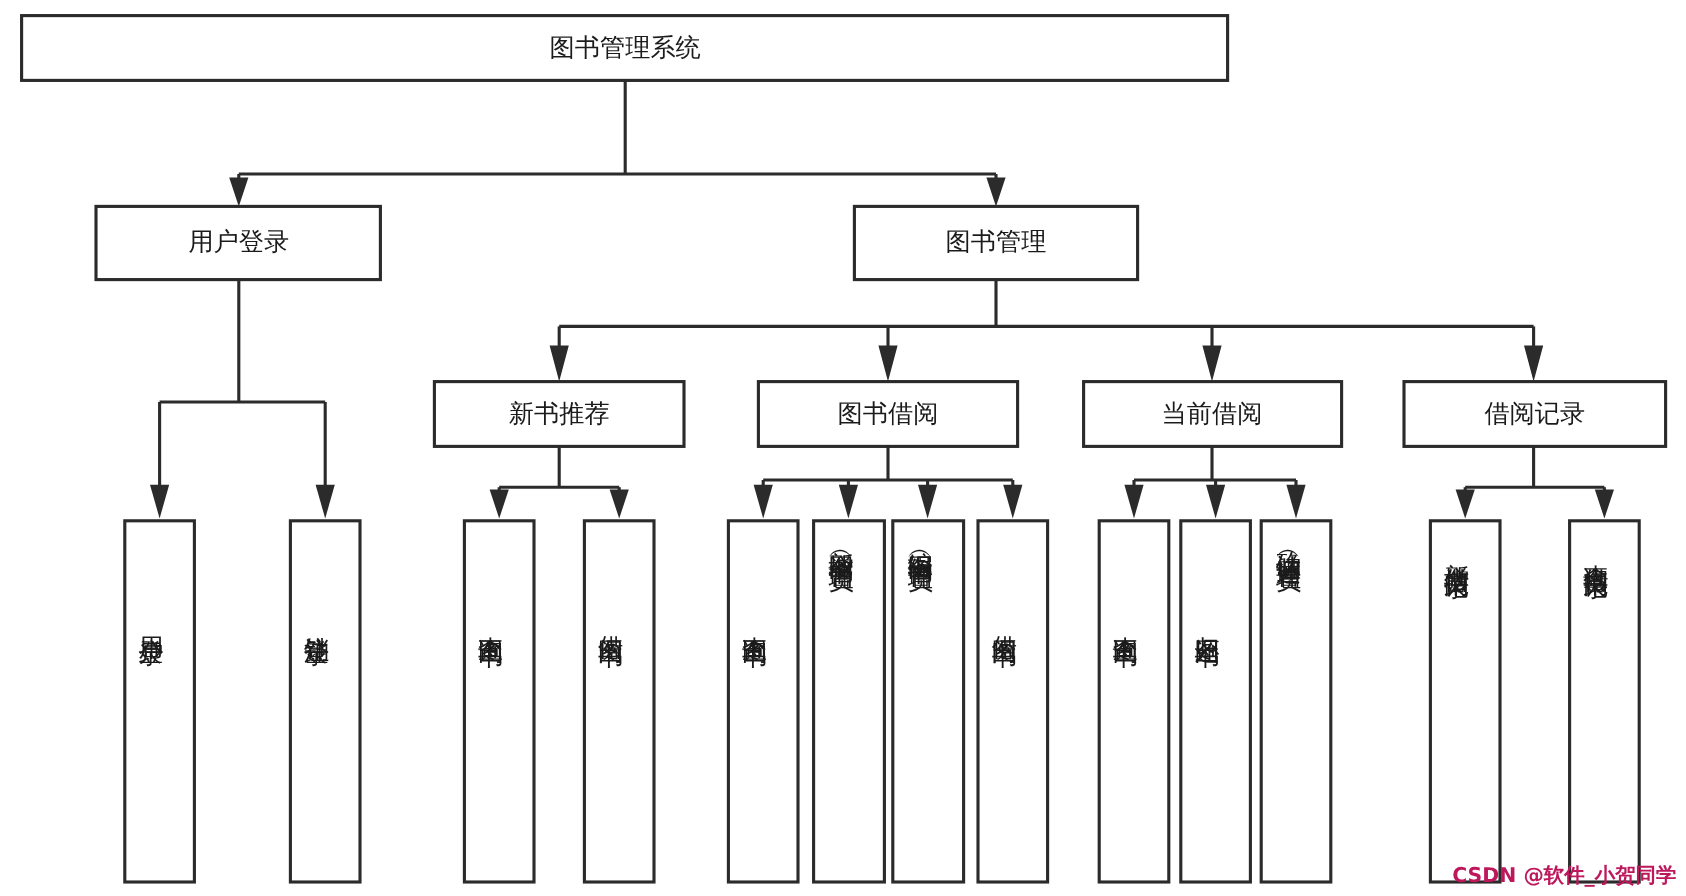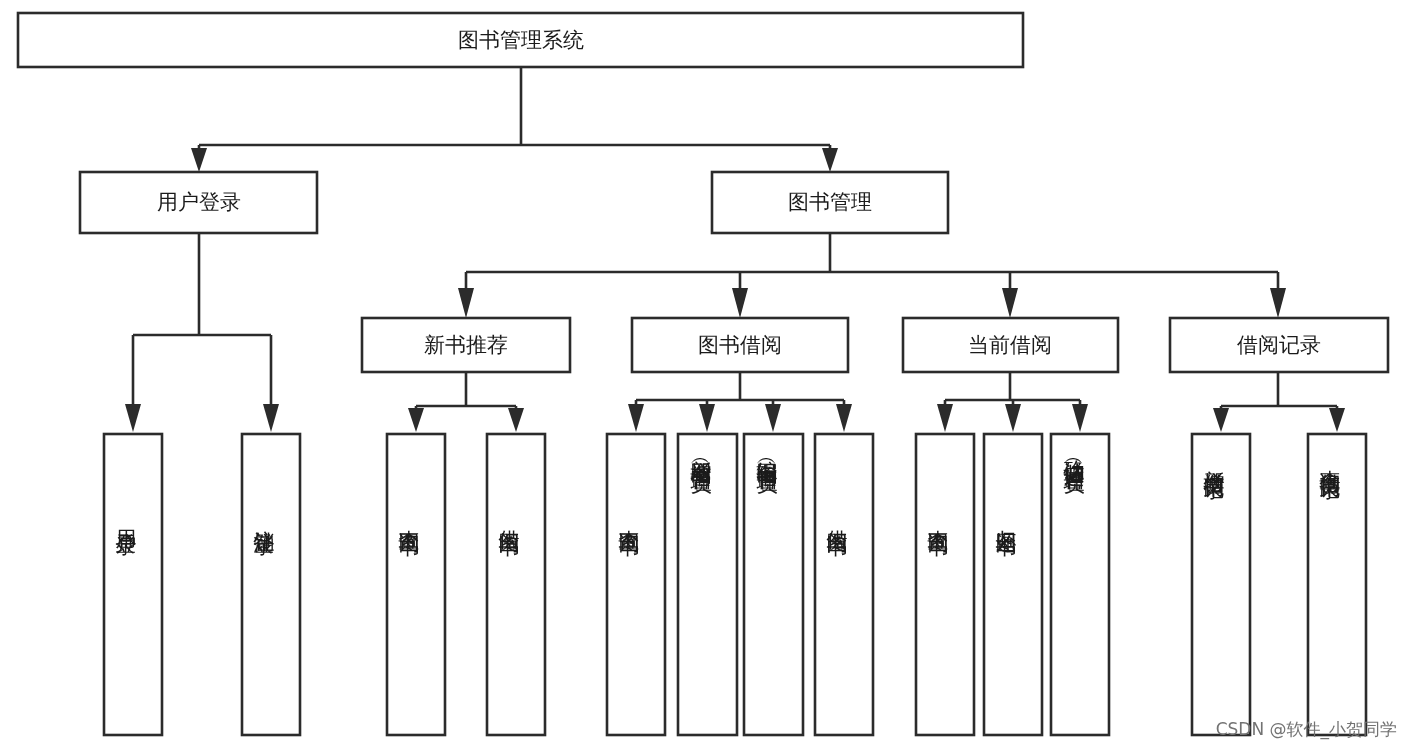--- a/index.html
+++ b/index.html
@@ -59,22 +59,23 @@
     letter-spacing: 2px;
     white-space: nowrap;
     pointer-events: none;
   }
   .watermark {
     position: absolute;
     right: 8px;
     bottom: 6px;
     font-family: "DejaVu Sans", "Liberation Sans", sans-serif;
     font-size: 17px;
-    color: #737373;
+    color: #be185d;
     white-space: nowrap;
+    font-weight: bold;
   }
 </style>
 </head>
 <body>
 
 <div id="diagram-root">
 
   <svg class="canvas" viewBox="0 0 1405 747">
 
     <g>

